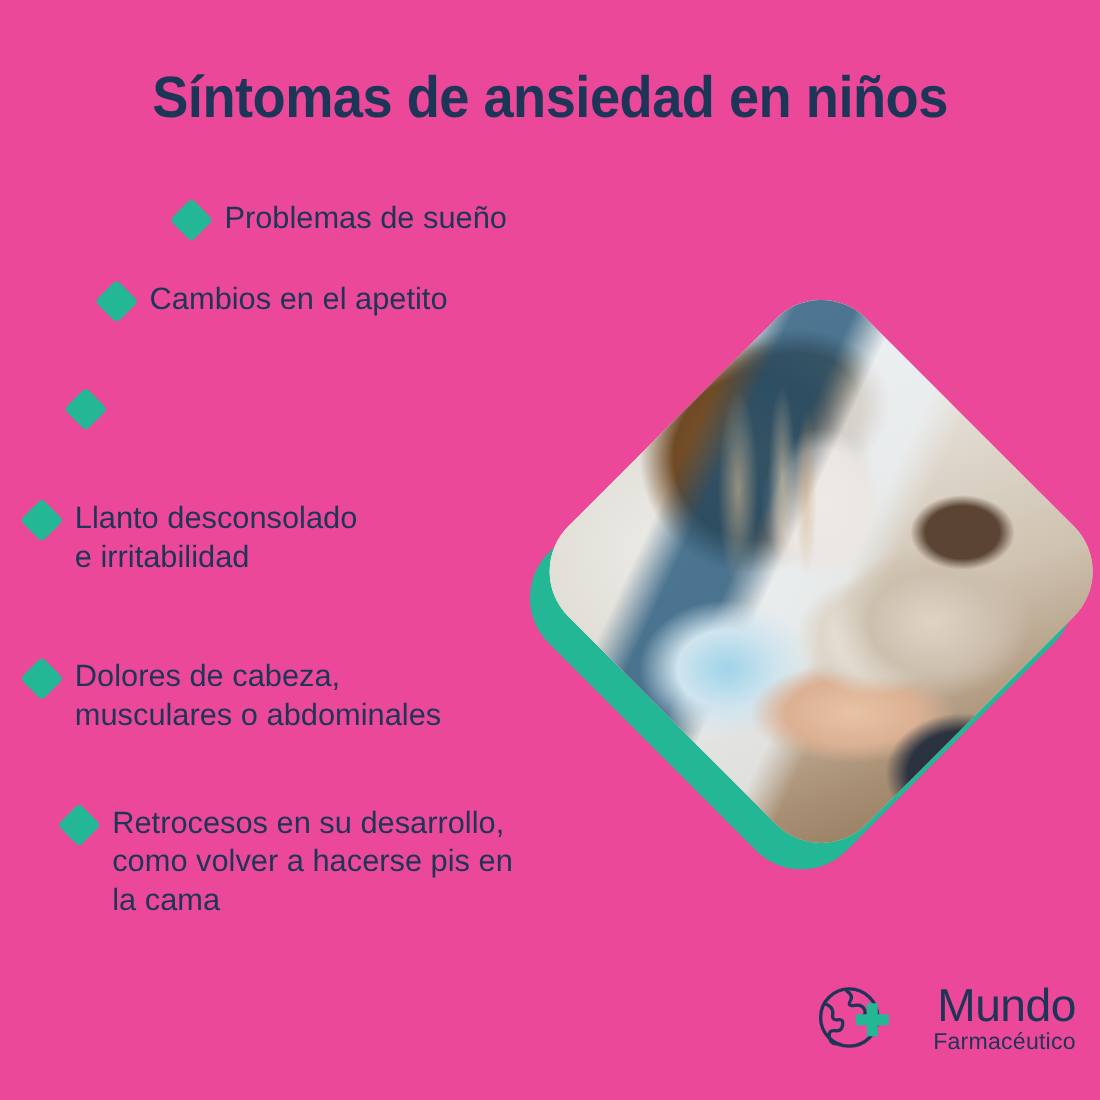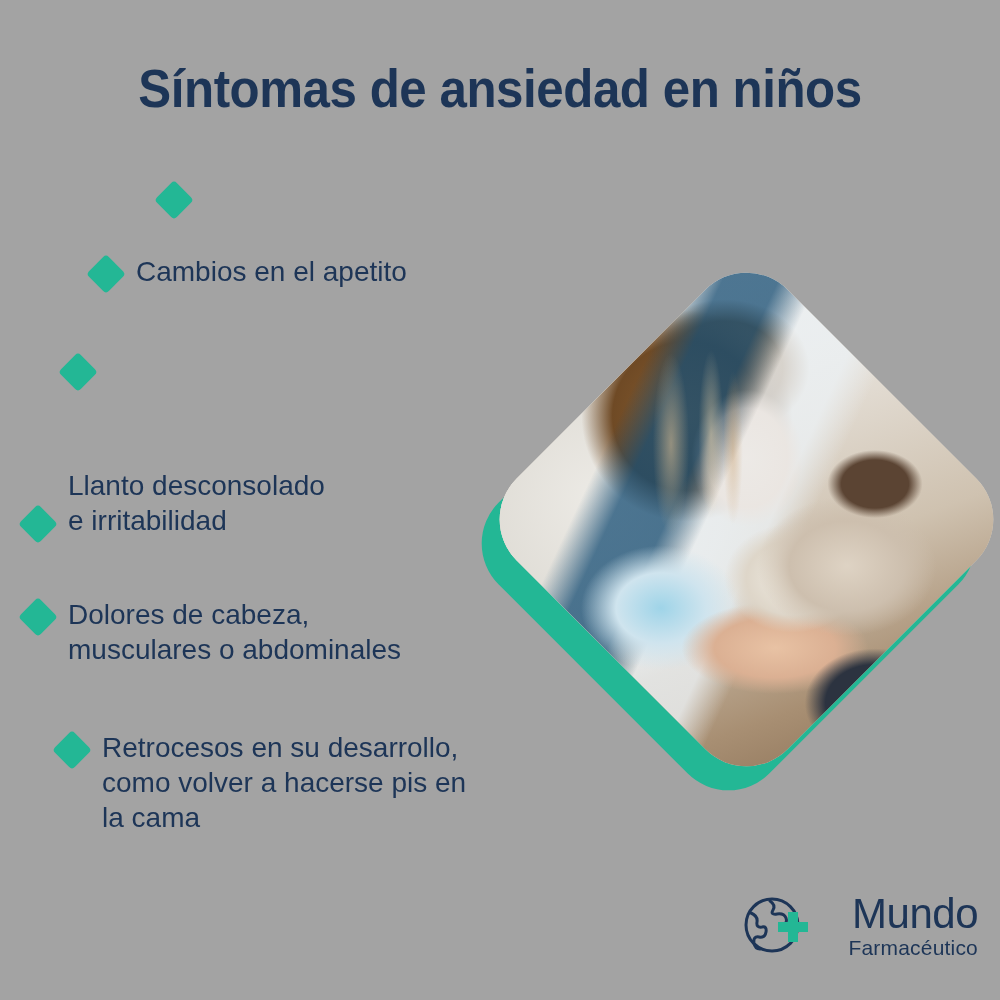--- a/index.html
+++ b/index.html
@@ -13,21 +13,21 @@
     background: #ffffff;
     font-family: "Liberation Sans", "DejaVu Sans", sans-serif;
     overflow: hidden;
     position: relative;
   }
 
   #canvas {
     position: relative;
     width: 1000px;
     height: 1000px;
-    background: #a3a3a3;
+    background: #ec4899;
     overflow: hidden;
   }
 
   
   .title {
     position: absolute;
     left: 0;
     top: 58px;
     width: 1000px;
     text-align: center;
@@ -70,21 +70,21 @@
     font-size: 28px;
     line-height: 35px;
     font-weight: 500;
     white-space: pre-line;
   }
 
   
   .item.i0 { left: 160px; top: 20px; }
   .item.i1 { left: 92px;  top: 94px; }
   .item.i2 { left: 64px;  top: 192px; }
-  .item.i3 { left: 24px;  top: 308px; align-items: flex-end; }
+  .item.i3 { left: 24px;  top: 293px; }
   .item.i4 { left: 24px;  top: 437px; }
   .item.i5 { left: 58px;  top: 570px; }
   .item.i6 { left: 114px; top: 721px; }
 
   
   .diamond-wrap {
     position: absolute;
     left: 455px;
     top: 248px;
     width: 542px;
@@ -194,20 +194,21 @@
 <body>
 
 <div id="canvas">
 
   <div class="title">Síntomas de ansiedad en niños</div>
 
   <div class="list">
 
     <div class="item i0">
       <span class="bullet"></span>
+      <span class="item-text">Problemas de sueño</span>
     </div>
 
     <div class="item i1">
       <span class="bullet"></span>
       <span class="item-text">Cambios en el apetito</span>
     </div>
 
     <div class="item i2">
       <span class="bullet"></span>
     </div>

